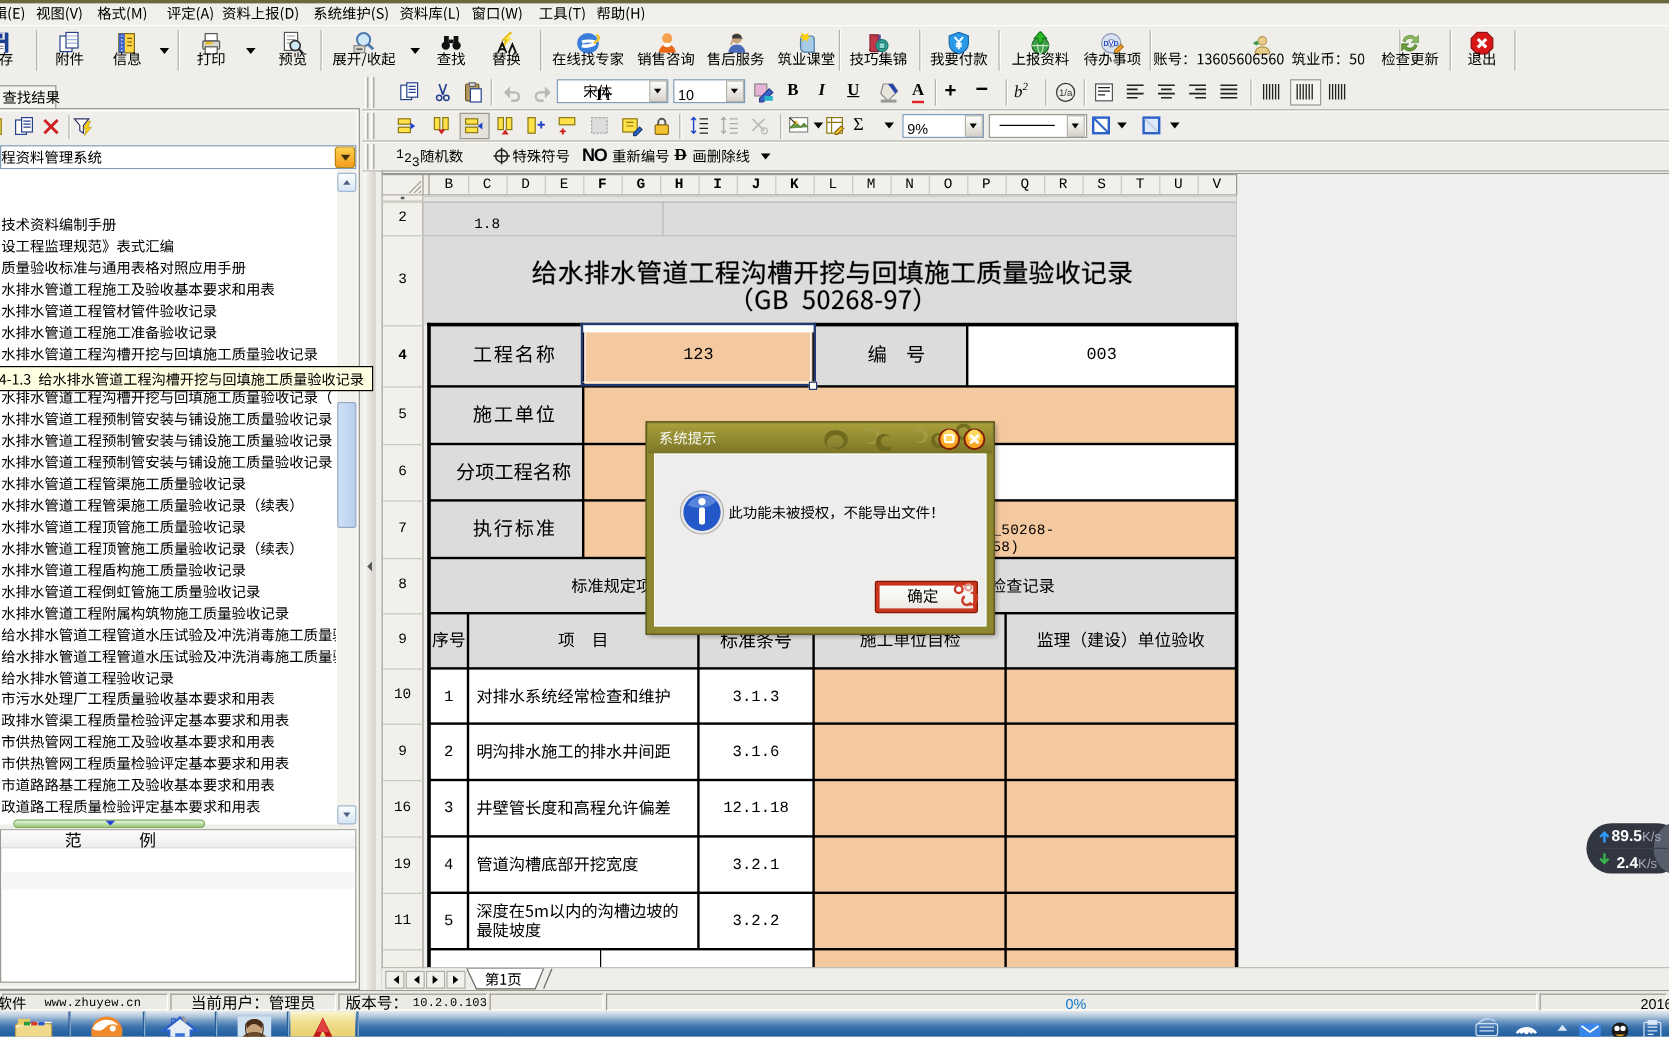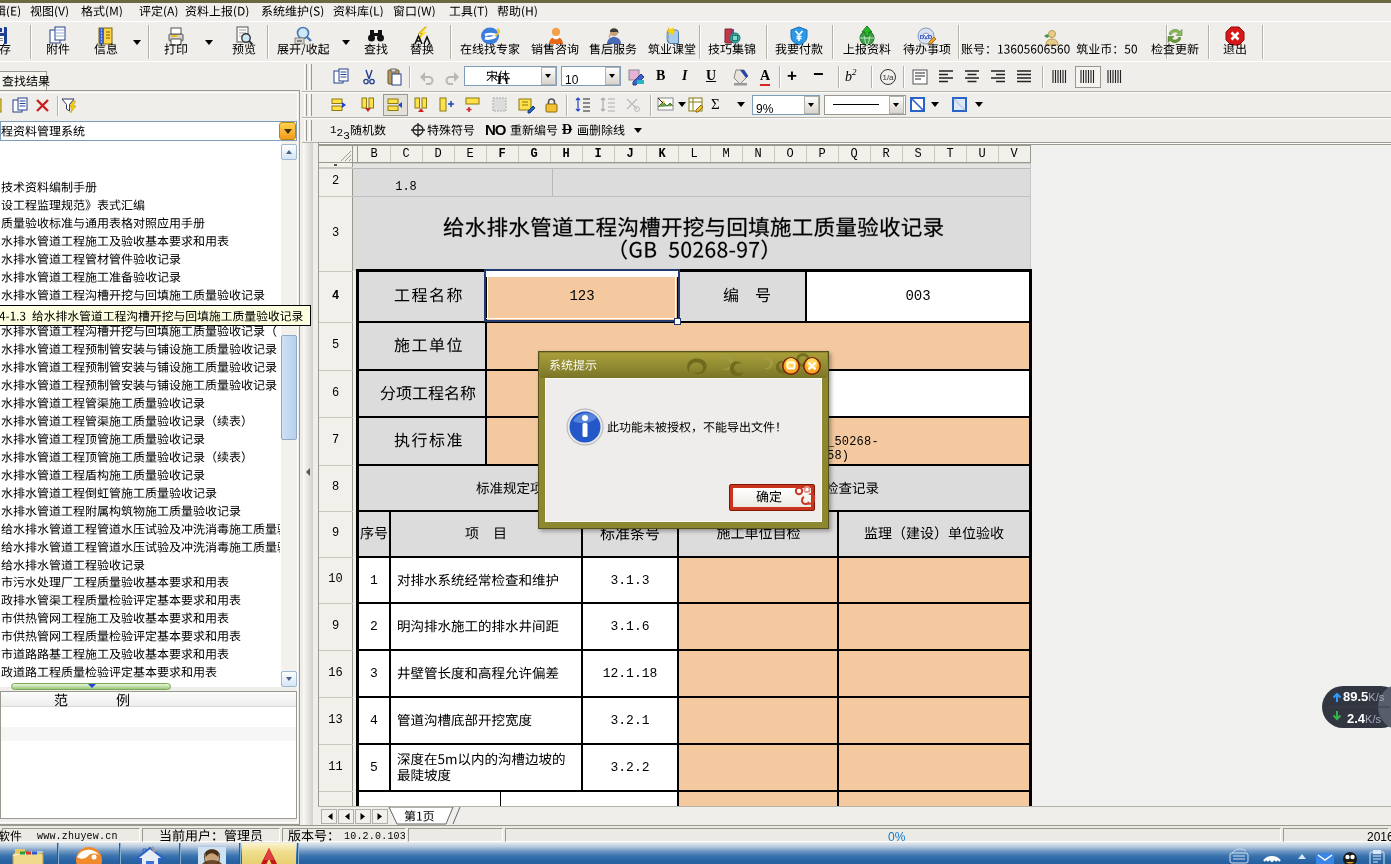--- a/index.html
+++ b/index.html
@@ -1360,21 +1360,21 @@
 <div class="ab mono" style="left:319px;top:480.0px;width:33px;text-align:center;font-size:12px;">8</div>
 <div class="ab" style="left:319px;top:511px;width:34px;height:1px;background:#c8c7c0"></div>
 <div class="ab mono" style="left:319px;top:526.0px;width:33px;text-align:center;font-size:12px;">9</div>
 <div class="ab" style="left:319px;top:557px;width:34px;height:1px;background:#c8c7c0"></div>
 <div class="ab mono" style="left:319px;top:572.0px;width:33px;text-align:center;font-size:12px;">10</div>
 <div class="ab" style="left:319px;top:603px;width:34px;height:1px;background:#c8c7c0"></div>
 <div class="ab mono" style="left:319px;top:618.5px;width:33px;text-align:center;font-size:12px;">9</div>
 <div class="ab" style="left:319px;top:650px;width:34px;height:1px;background:#c8c7c0"></div>
 <div class="ab mono" style="left:319px;top:665.5px;width:33px;text-align:center;font-size:12px;">16</div>
 <div class="ab" style="left:319px;top:697px;width:34px;height:1px;background:#c8c7c0"></div>
-<div class="ab mono" style="left:319px;top:712.5px;width:33px;text-align:center;font-size:12px;">13</div>
+<div class="ab mono" style="left:319px;top:712.5px;width:33px;text-align:center;font-size:12px;">19</div>
 <div class="ab" style="left:319px;top:744px;width:34px;height:1px;background:#c8c7c0"></div>
 <div class="ab mono" style="left:319px;top:759.5px;width:33px;text-align:center;font-size:12px;">11</div>
 <div class="ab" style="left:319px;top:791px;width:34px;height:1px;background:#c8c7c0"></div>
 <div class="ab" style="left:319px;top:168px;width:34px;height:1px;background:#c8c7c0"></div>
 <div class="ab" style="left:353px;top:163px;width:677px;height:108px;background:#dcdcdc"></div>
 <div class="ab" style="left:353px;top:163px;width:677px;height:5px;background:#e4e4e2"></div>
 <div class="ab" style="left:552px;top:168px;width:1px;height:28px;background:#b8b8b8"></div>
 <div class="ab" style="left:353px;top:196px;width:677px;height:1px;background:#c0c0c0"></div>
 <div class="ab" style="left:353px;top:168px;width:677px;height:1px;background:#b8b8b8"></div>
 <div class="ab" style="left:1030px;top:163px;width:1px;height:662px;background:#c8c8c8"></div>

